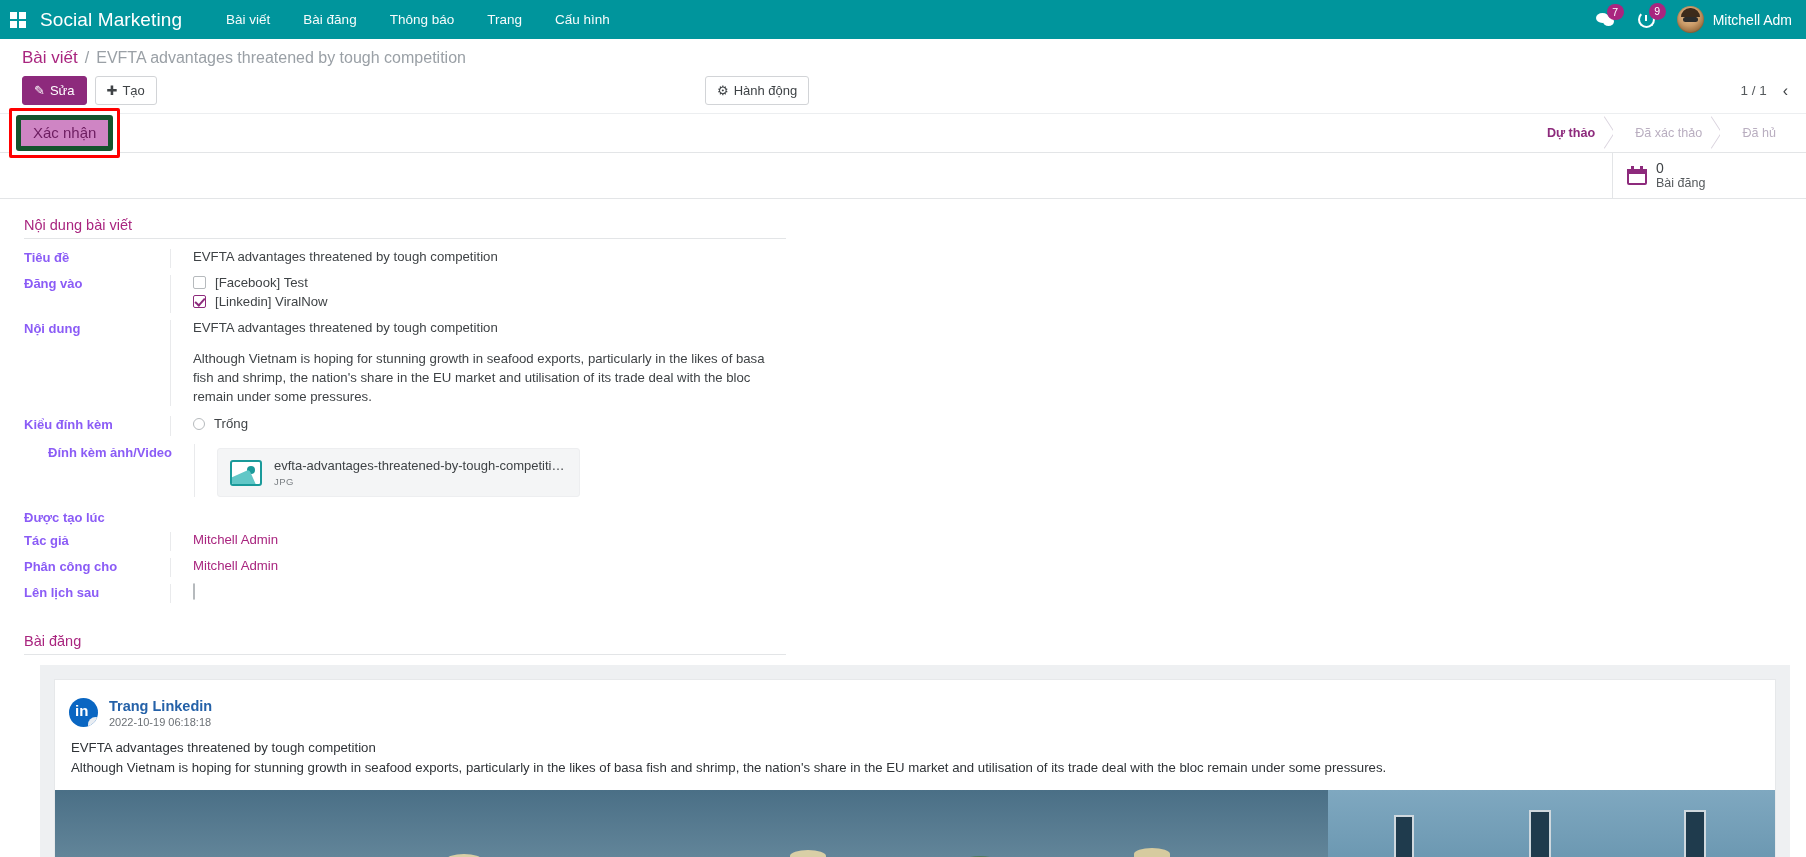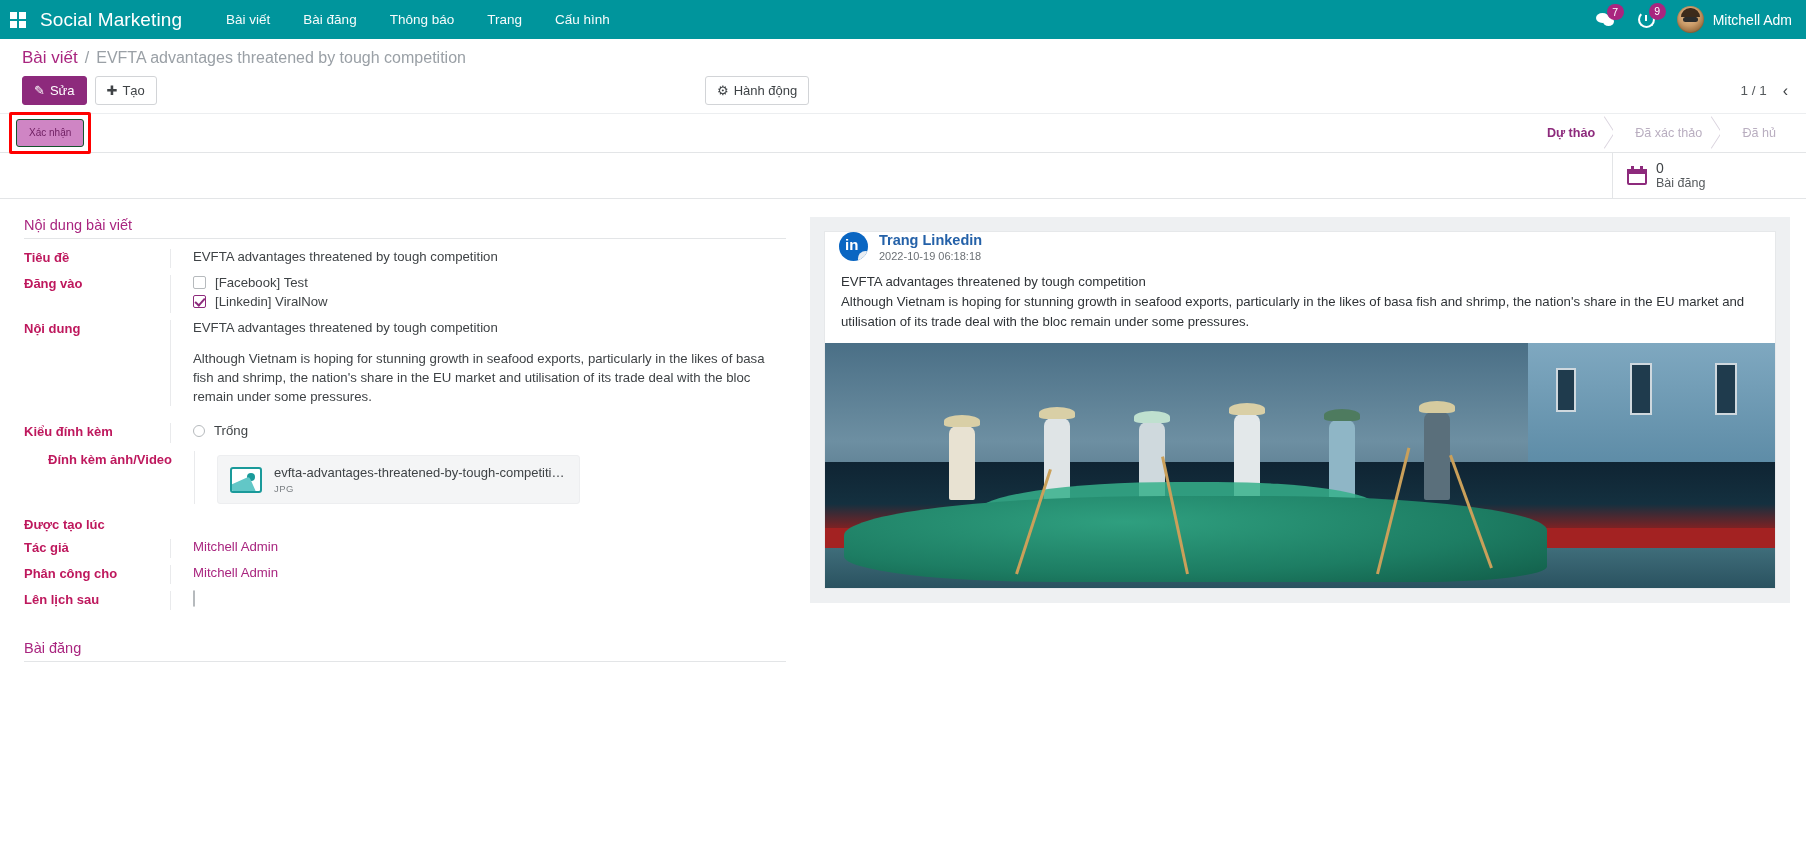--- a/index.html
+++ b/index.html
@@ -159,23 +159,23 @@
     position: relative;
     margin-left: 9px;
     padding: 4px;
     border: 3px solid #ff0000;
     border-radius: 2px;
     display: inline-flex;
     background: #fff;
   }
   .btn-confirm {
     background: #cf85c4;
-    border: 1px solid #14532d;
+    border: 5px solid #14532d;
     color: #6d1d60;
-    font-size: 10px;
+    font-size: 15px;
     border-radius: 3px;
     padding: 4px 12px;
     cursor: pointer;
     line-height: 18px;
   }
   .statusbar {
     margin-left: auto;
     display: flex;
     align-items: stretch;
     height: 26px;
@@ -241,39 +241,40 @@
   .smart-text { display: flex; flex-direction: column; line-height: 1.15; }
   .smart-value { font-size: 14px; color: #3f4346; }
   .smart-label { font-size: 12.5px; color: #55595c; }
 
   
   .sheet {
     display: flex;
     padding: 18px 16px 0 16px;
     gap: 0;
     height: calc(857px - 39px - 79px - 40px - 46px);
+    flex-direction: column;
   }
   .col-left { width: 770px; flex: none; padding-left: 8px; }
   .col-right { flex: 1; padding-left: 24px; }
 
   .section-title {
     color: #a9257f;
     font-size: 14.5px;
     font-weight: 400;
     border-bottom: 1px solid #e3e5e7;
     padding-bottom: 5px;
     margin-bottom: 10px;
   }
   .frow { display: flex; margin-bottom: 7px; }
   .flabel {
     width: 146px;
     flex: none;
     font-size: 13px;
     font-weight: 700;
-    color: #be185d;
+    color: #8b5cf6;
     padding-top: 1px;
   }
   .fval {
     flex: 1;
     border-left: 1px solid #e9eaec;
     padding-left: 22px;
     font-size: 13.2px;
     color: #3f4346;
     min-height: 19px;
   }
@@ -335,21 +336,21 @@
 
   .section-title.bottom { margin-top: 30px; }
 
   
   .preview-shell {
     background: #eef0f2;
     padding: 14px;
     width: 100%;
   }
   .preview-card { background: #fff; border: 1px solid #e6e8ea; }
-  .pv-head { display: flex; gap: 11px; padding: 0 14px 4px 14px; align-items: flex-start; }
+  .pv-head { display: flex; gap: 11px; padding: 18px 14px 4px 14px; align-items: flex-start; }
   .li-avatar {
     width: 29px; height: 29px; border-radius: 50%; background: #0a66c2;
     flex: none; position: relative; overflow: hidden;
   }
   .li-avatar:before {
     content: "in"; position: absolute; color: #fff; font-size: 15px;
     font-weight: 700; left: 6px; top: 4px; font-family: "Liberation Sans", sans-serif;
   }
   .li-avatar:after {
     content: ""; position: absolute; width: 15px; height: 15px; background: #e9edf2;
@@ -513,21 +514,21 @@
     </div>
 
     <div class="frow">
       <div class="flabel">Nội dung</div>
       <div class="fval">
         <div>EVFTA advantages threatened by tough competition</div>
         <div class="body-text">Although Vietnam is hoping for stunning growth in seafood exports, particularly in the likes of basa fish and shrimp, the nation's share in the EU market and utilisation of its trade deal with the bloc remain under some pressures.</div>
       </div>
     </div>
 
-    <div class="frow" style="margin-top:17px;">
+    <div class="frow" style="margin-top:10px;">
       <div class="flabel">Kiểu đính kèm</div>
       <div class="fval">
         <div class="radio-line">
           <span class="rbox"></span>
           <span>Trống</span>
         </div>
       </div>
     </div>
 
     <div class="frow" style="margin-top:8px;margin-left:24px;">

